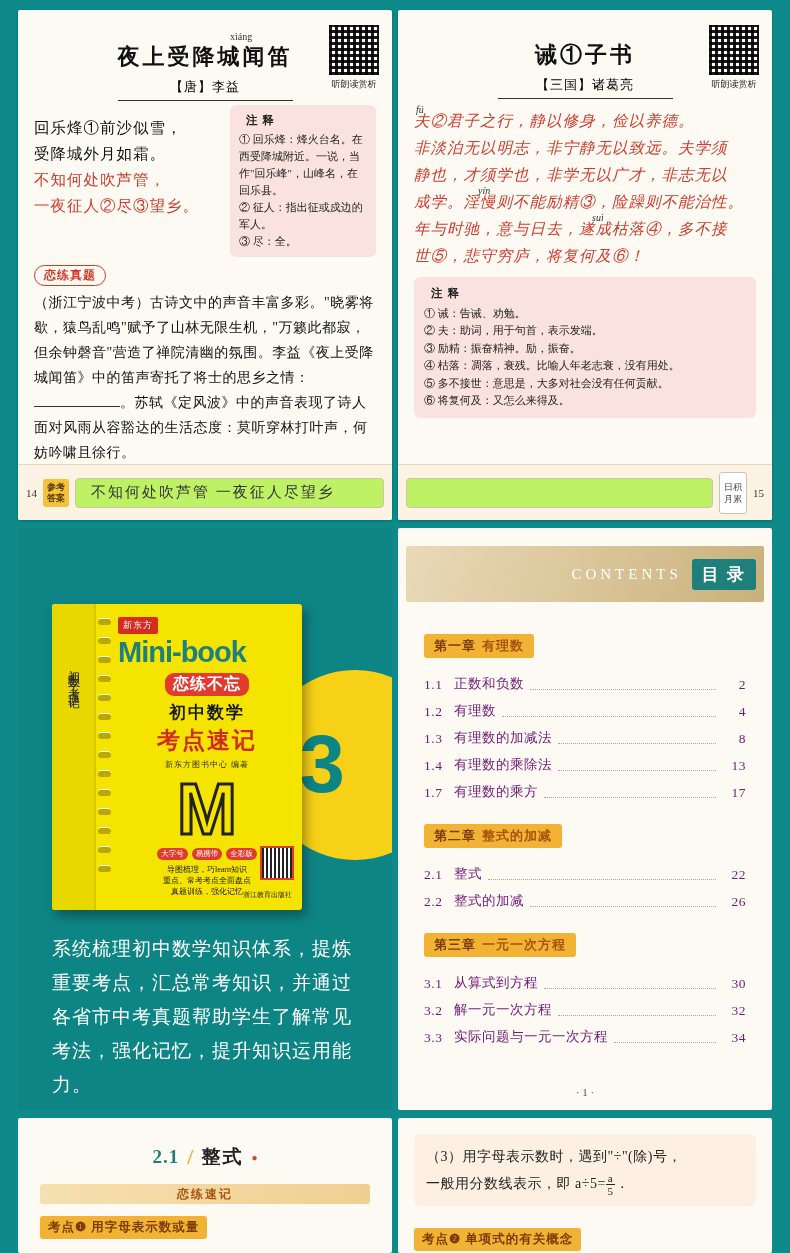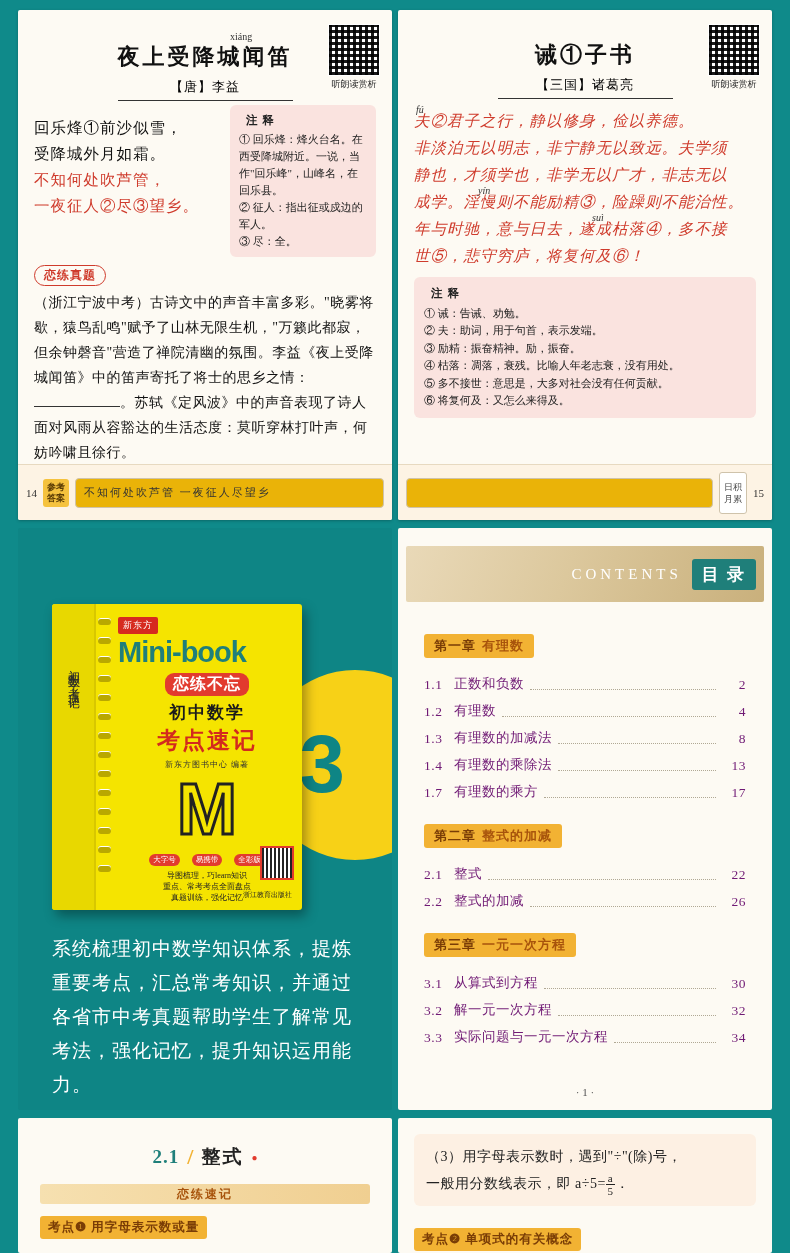--- a/index.html
+++ b/index.html
@@ -112,23 +112,23 @@
     background:#fdf3e4;
     border-top:1px solid #e7d9c0;
     display:flex; align-items:center; gap:6px; padding:0 8px;
   }
   .pg-num { font-size:11px; color:#333; }
   .ans-tag {
     background:#f5c23e; color:#5b3c05; font-size:9px; line-height:11px;
     padding:3px 4px; border-radius:3px; text-align:center; font-weight:bold;
   }
   .ans-line {
-    flex:1; border:1px solid #cfc3ab; border-radius:4px; background:#eab308;
-    height:30px; display:flex; align-items:center; padding:0 8px;
-    font-size:11px; color:#333; letter-spacing:2px;
+    flex:1; border:1px solid #cfc3ab; border-radius:4px; background:#bef264;
+    height:30px; display:flex; align-items:center; padding:0 15px;
+    font-size:15px; color:#333; letter-spacing:2px;
   }
   .rj-tag {
     border:1px solid #cfc3ab; background:#fff; border-radius:3px;
     font-size:9px; line-height:12px; padding:8px 4px; text-align:center; color:#444;
   }
   
   .title2 { margin-top:16px; }
   .poem-body2 {
     font-size:15.5px; line-height:27px; color:#cf3b2c; margin-top:8px;
     letter-spacing:1px; font-style:italic;
@@ -193,21 +193,21 @@
     letter-spacing:1px;
   }
   .subj { font-size:17px; font-weight:bold; color:#1b1b1b; margin-top:5px; letter-spacing:2px; }
   .kaodian { font-size:23px; font-weight:bold; color:#d32a1e; letter-spacing:2px; margin-top:1px; }
   .byline { font-size:8px; color:#333; margin-top:3px; letter-spacing:1px; }
   .big-m {
     font-family:"Liberation Sans", sans-serif;
     font-size:72px; font-weight:bold; color:#f5e400; -webkit-text-stroke:3px #222;
     text-align:center; line-height:74px; margin-top:2px;
   }
-  .feat-row { display:flex; gap:12px; justify-content:center; margin-top:8px; }
+  .feat-row { display:flex; gap:4px; justify-content:center; margin-top:2px; }
   .feat {
     background:#e23b2e; color:#fff; font-size:7.5px; padding:1px 4px; border-radius:7px;
   }
   .bullets { font-size:8px; color:#222; line-height:11px; margin-top:4px; }
   .qr-small {
     position:absolute; right:2px; bottom:24px; width:34px; height:34px;
     background:
       repeating-linear-gradient(90deg,#222 0 2px,#fff 2px 4px),
       repeating-linear-gradient(0deg,#222 0 2px,transparent 2px 4px);
     border:2px solid #e23b2e;

